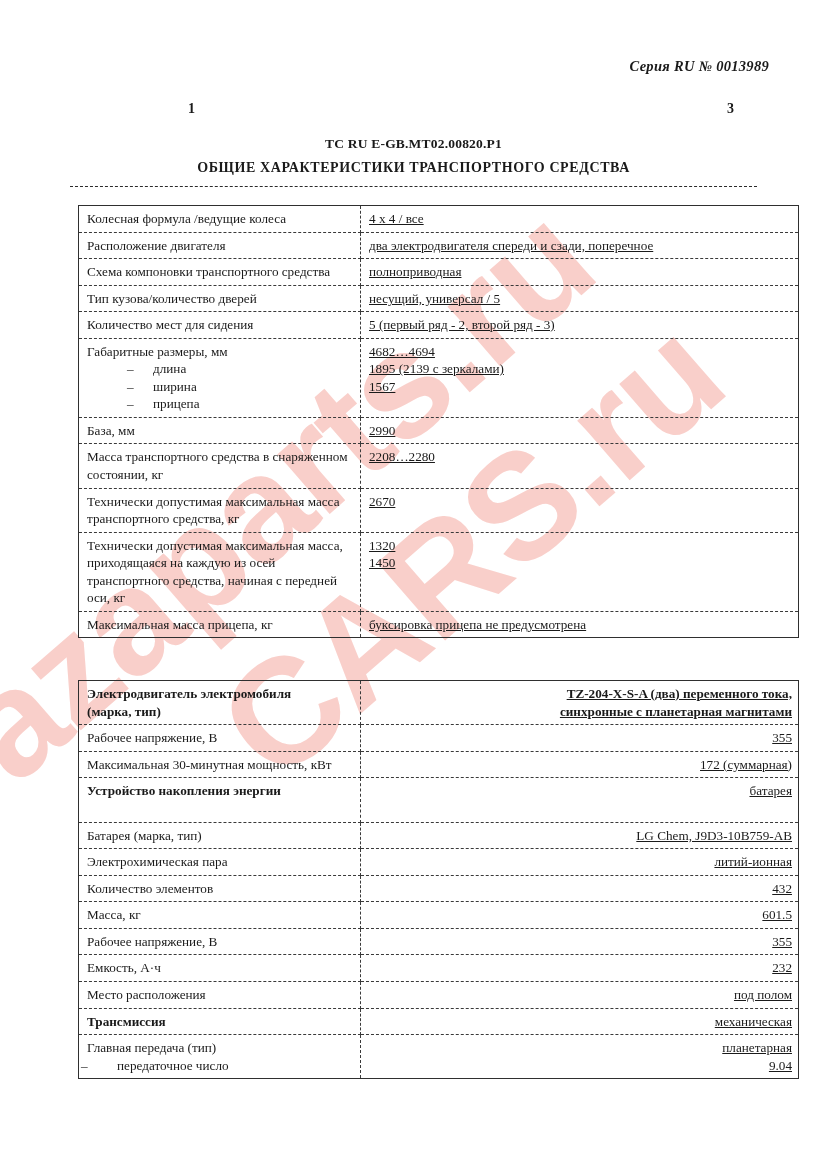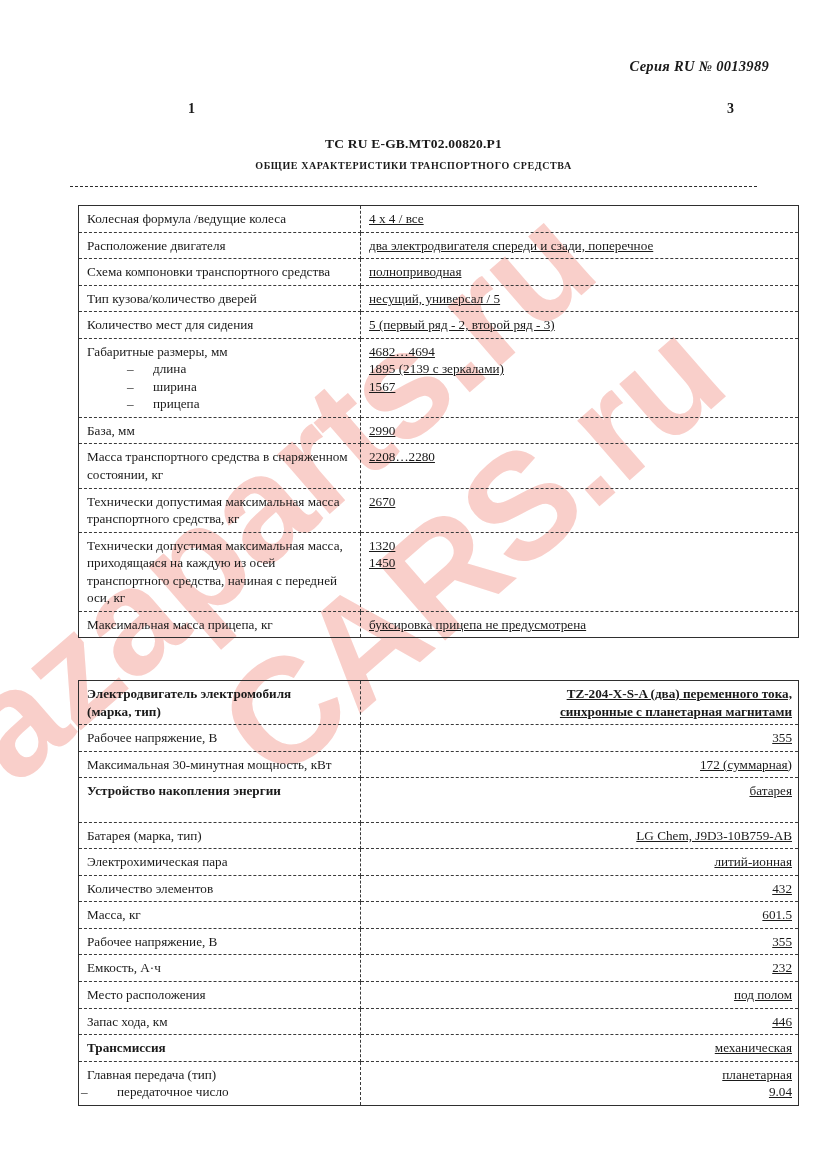--- a/index.html
+++ b/index.html
@@ -88,21 +88,21 @@
     font-size: 13.5px;
     font-weight: 700;
     letter-spacing: 0.2px;
   }
   .doc-title {
     position: absolute;
     top: 160px;
     left: 0;
     right: 0;
     text-align: center;
-    font-size: 10px;
+    font-size: 14px;
     font-weight: 700;
     letter-spacing: 0.6px;
   }
   .hr-dotted {
     position: absolute;
     top: 186px;
     left: 70px;
     width: 687px;
     border-top: 1.4px dashed #2b2b2b;
   }
@@ -355,28 +355,20 @@
           </tr>
           <tr>
             <td class="label">
               <span class="val-line">Место расположения</span>
             </td>
             <td class="value center">
               <span class="val-line">под полом</span>
             </td>
           </tr>
           <tr>
-            <td class="label">
-              <span class="val-line">Запас хода, км</span>
-            </td>
-            <td class="value center">
-              <span class="val-line">446</span>
-            </td>
-          </tr>
-          <tr>
             <td class="label bold">
               <span class="val-line">Трансмиссия</span>
             </td>
             <td class="value center">
               <span class="val-line">механическая</span>
             </td>
           </tr>
           <tr>
             <td class="label">
               <span class="val-line">Главная передача (тип)</span>

